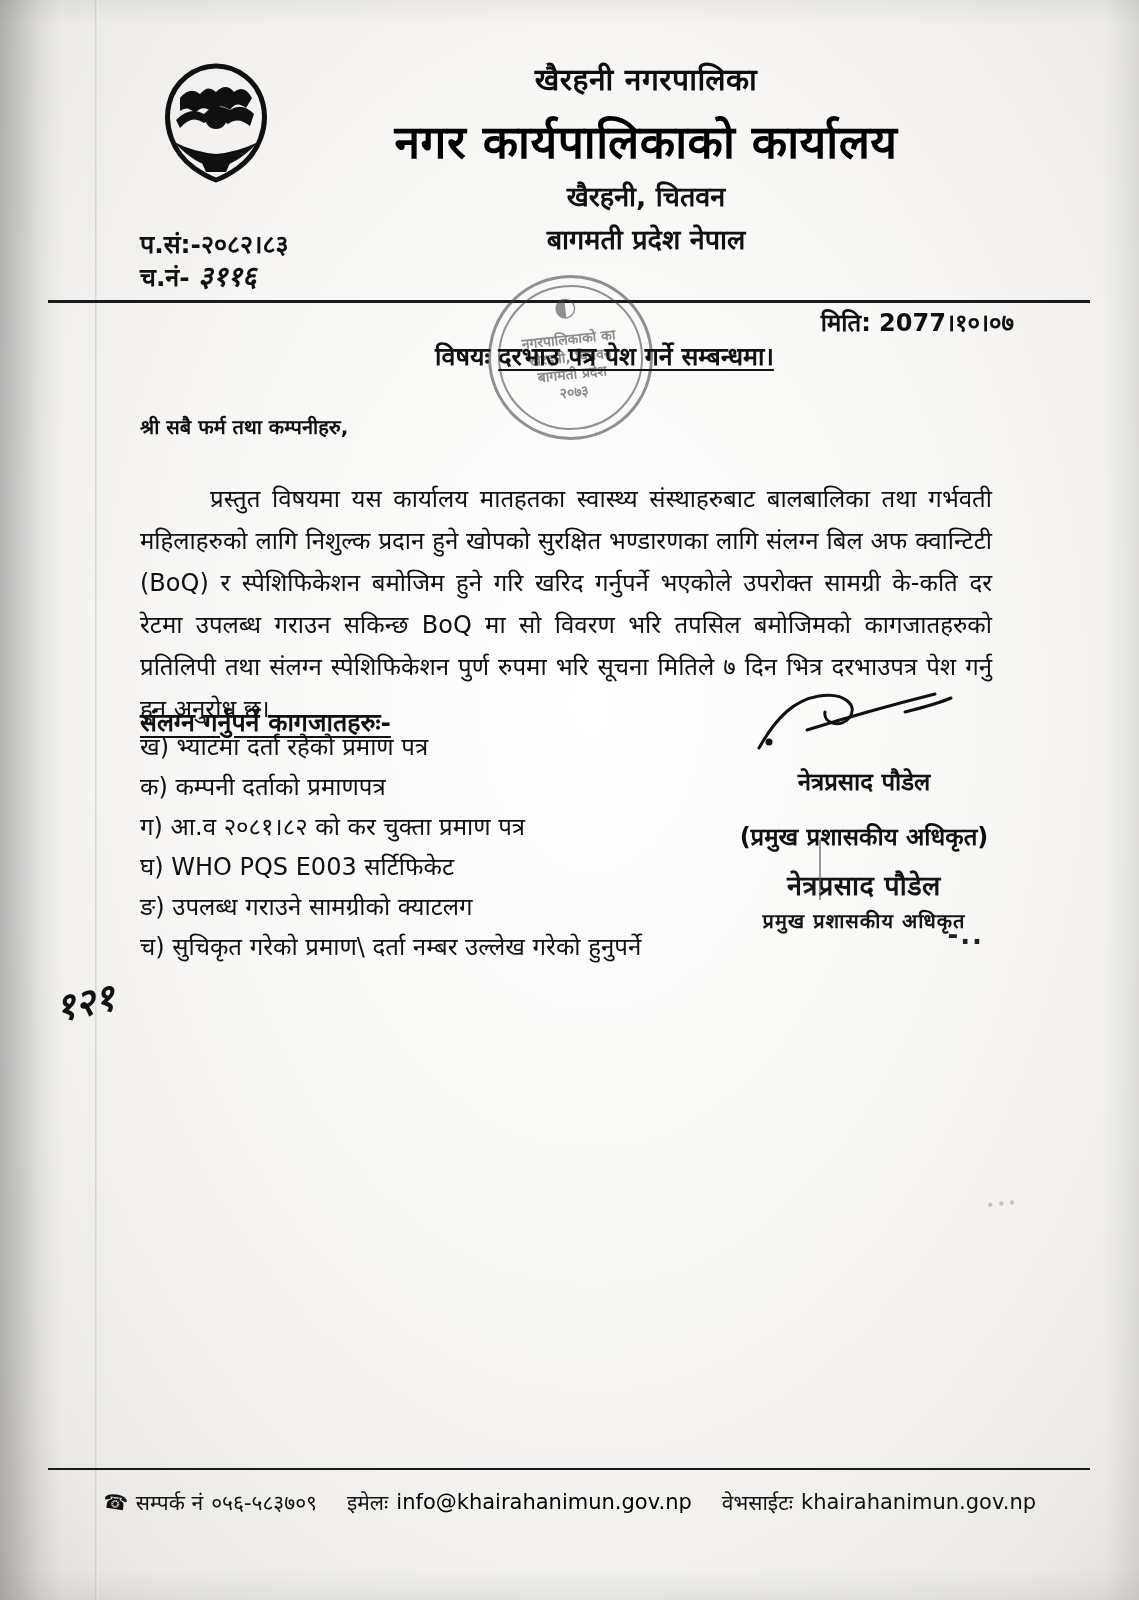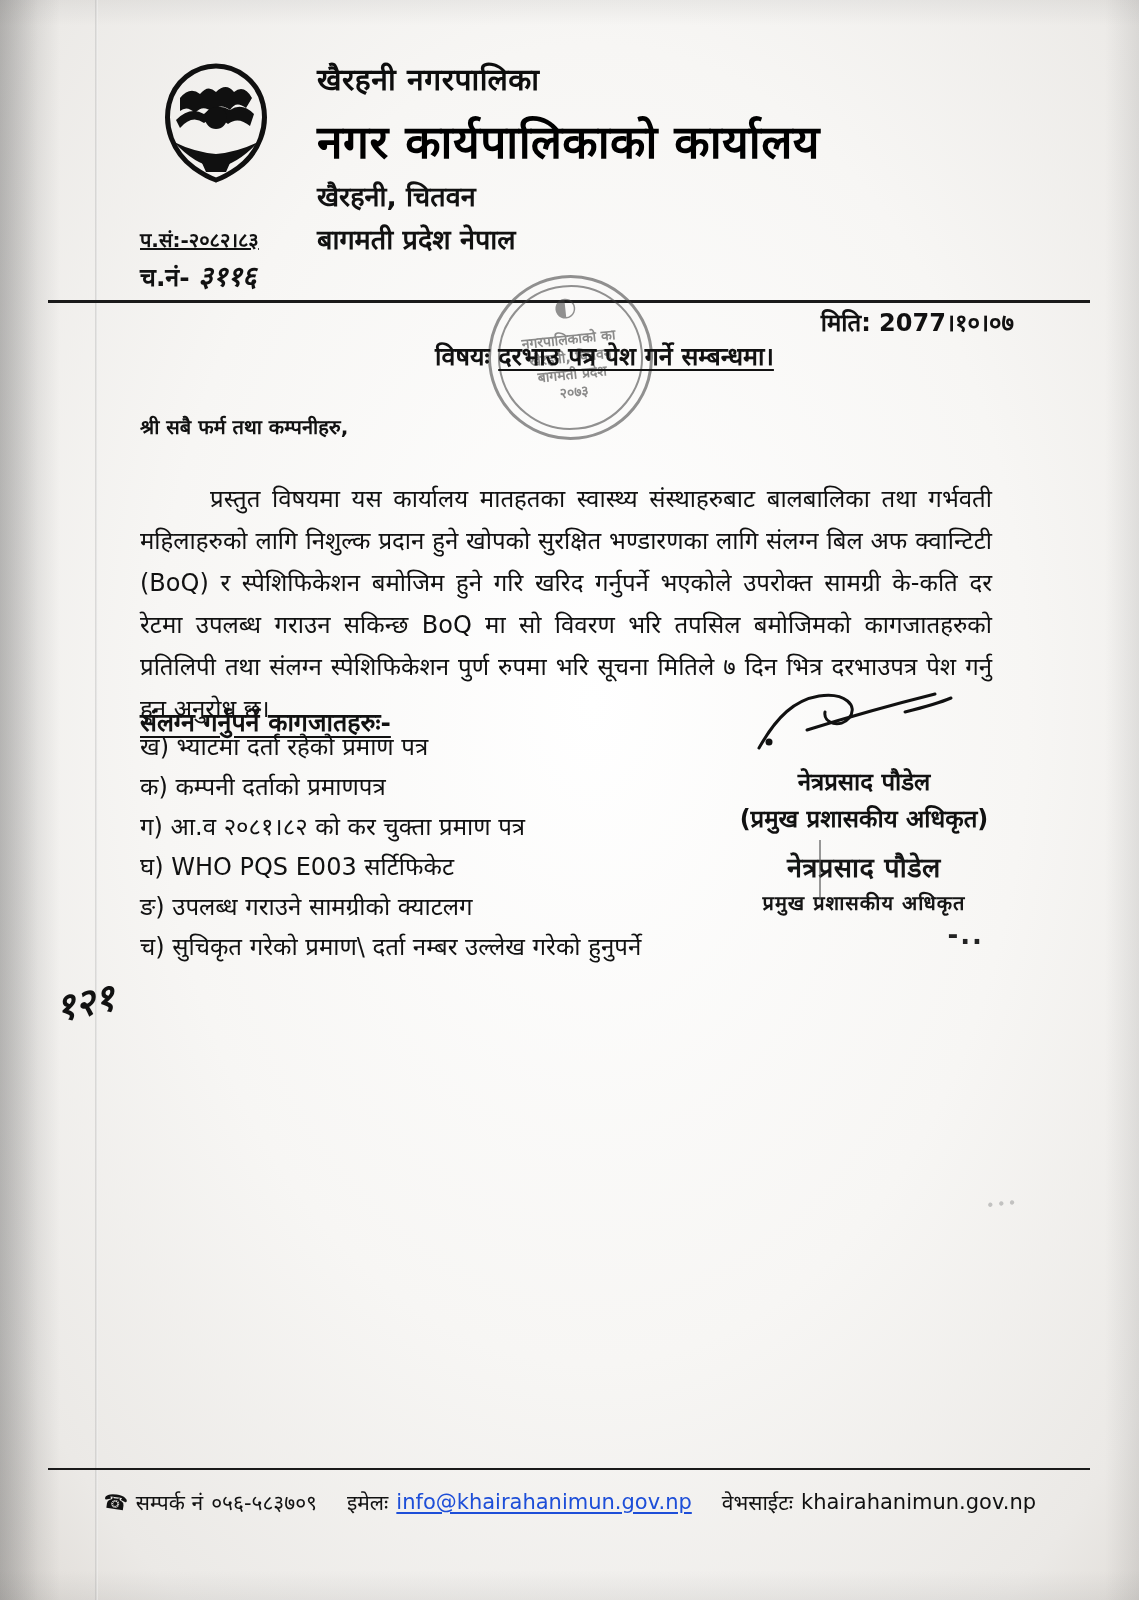--- a/index.html
+++ b/index.html
@@ -53,23 +53,24 @@
   
   .emblem {
     position: absolute;
     left: 150px;
     top: 58px;
     width: 132px;
     height: 132px;
   }
   .header-text {
     position: absolute;
-    left: 317px;
+    left: 296px;
     top: 58px;
     width: 700px;
+    text-align: center;
   }
   .org-line1 {
     font-size: 30px;
     font-weight: 600;
     letter-spacing: 0.5px;
     color: #0d0d0d;
   }
   .org-line2 {
     font-size: 46px;
     font-weight: 800;
@@ -86,23 +87,22 @@
   .org-line4 {
     font-size: 27px;
     font-weight: 600;
     margin-top: 6px;
     color: #111;
   }
   .ref-no {
     position: absolute;
     left: 140px;
     top: 226px;
-    font-size: 20px;
-    font-weight: 700;
-    text-decoration: underline;
+    font-size: 25px;
+    font-weight: 700;
   }
   .disp-no {
     position: absolute;
     left: 140px;
     top: 256px;
     font-size: 25px;
     font-weight: 700;
   }
   .disp-no .hand {
     font-family: "DejaVu Serif", serif;
@@ -232,21 +232,21 @@
     position: relative;
   }
   .sig-name {
     font-size: 24px;
     font-weight: 600;
     margin-top: 4px;
   }
   .sig-post {
     font-size: 24px;
     font-weight: 600;
-    margin-top: 4px;
+    margin-top: 22px;
   }
   .sig-stamp {
     margin-top: 14px;
     font-size: 27px;
     font-weight: 800;
     letter-spacing: 0.5px;
     color: #151515;
   }
   .sig-stamp-sub {
     font-size: 20px;
@@ -309,22 +309,21 @@
     top: 1488px;
     width: 1139px;
     display: flex;
     justify-content: center;
     align-items: center;
     gap: 30px;
     font-size: 21px;
   }
   .footer .item { display: flex; align-items: center; gap: 8px; white-space: nowrap; }
   .footer a, .footer .linkish {
-    color: #1d4ed8;
-    text-decoration: underline;
+    color: #000000;
     text-underline-offset: 3px;
   }
   .footer .plain { text-decoration: none; }
   .phone-icon { display: inline-block; font-size: 20px; transform: rotate(8deg); }
 </style>
 </head>
 <body>
 
 <div class="page">
   <div class="paper"></div>

